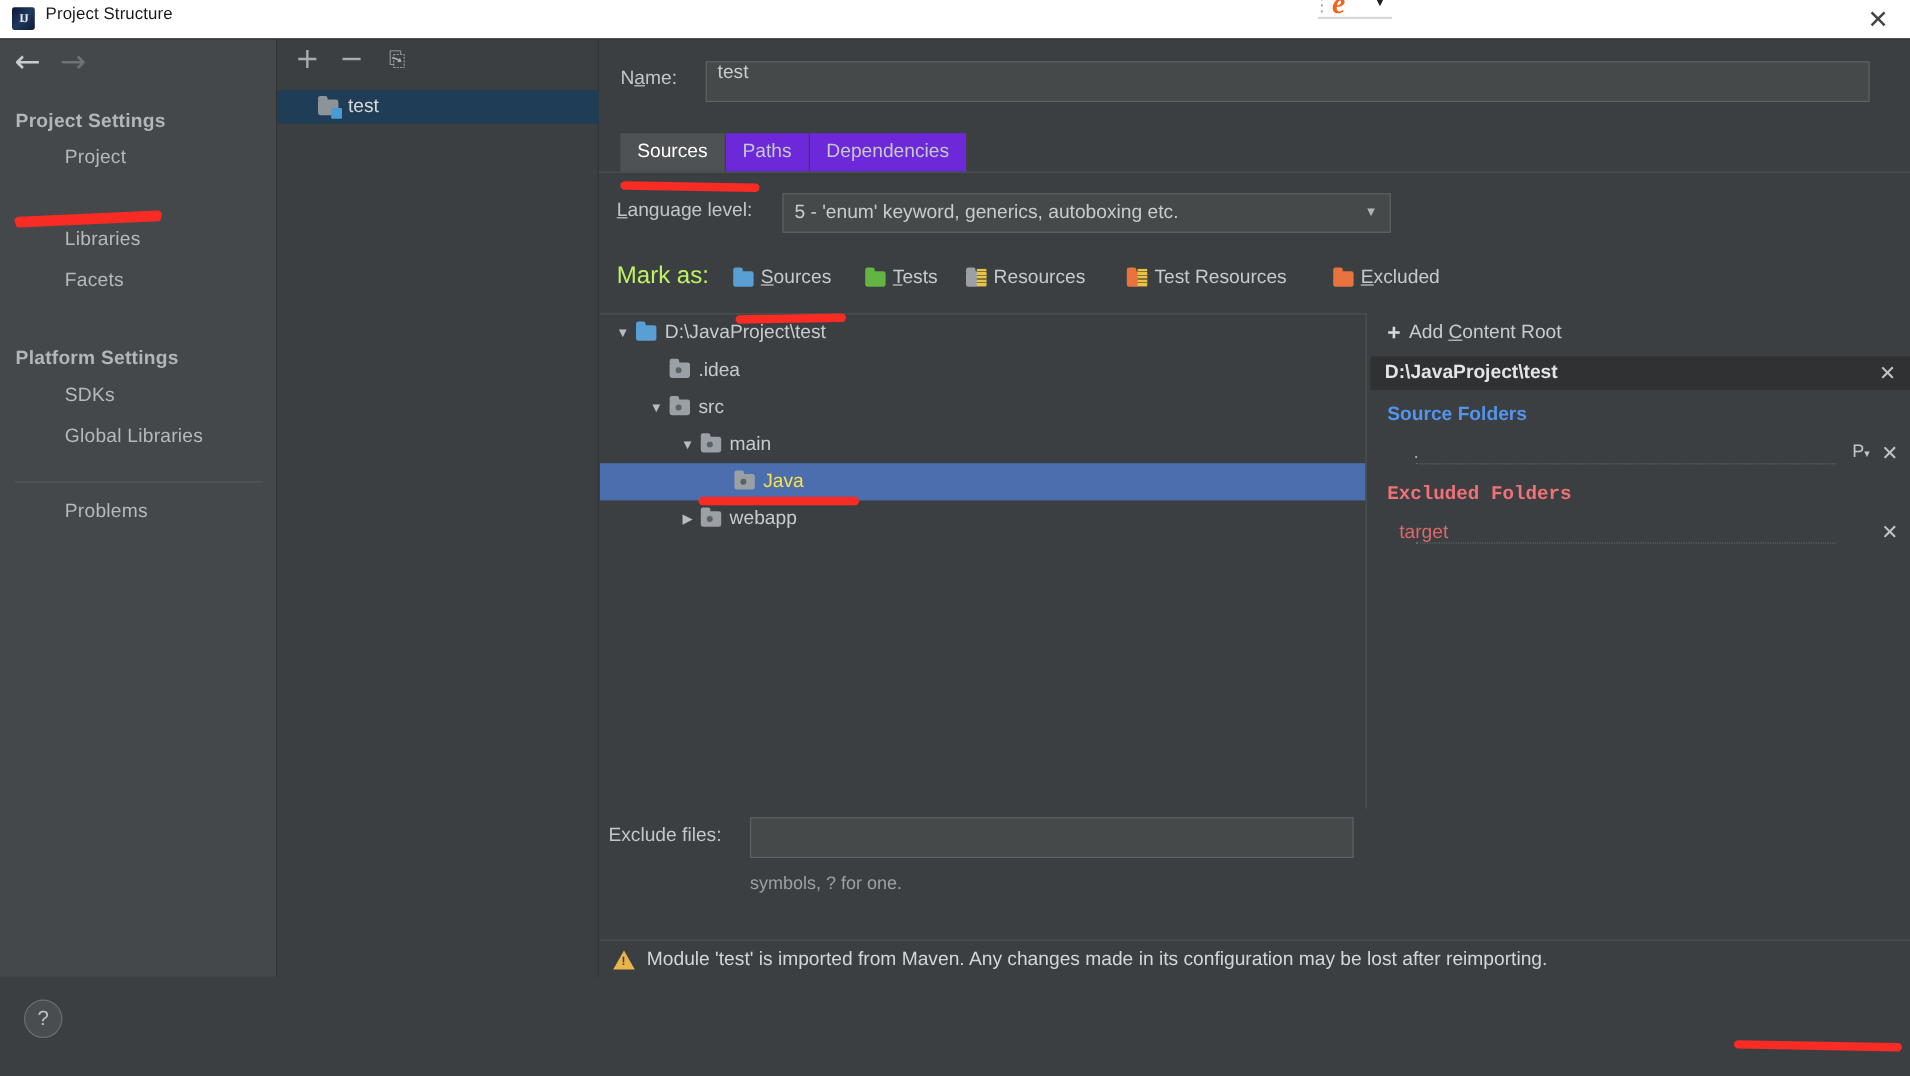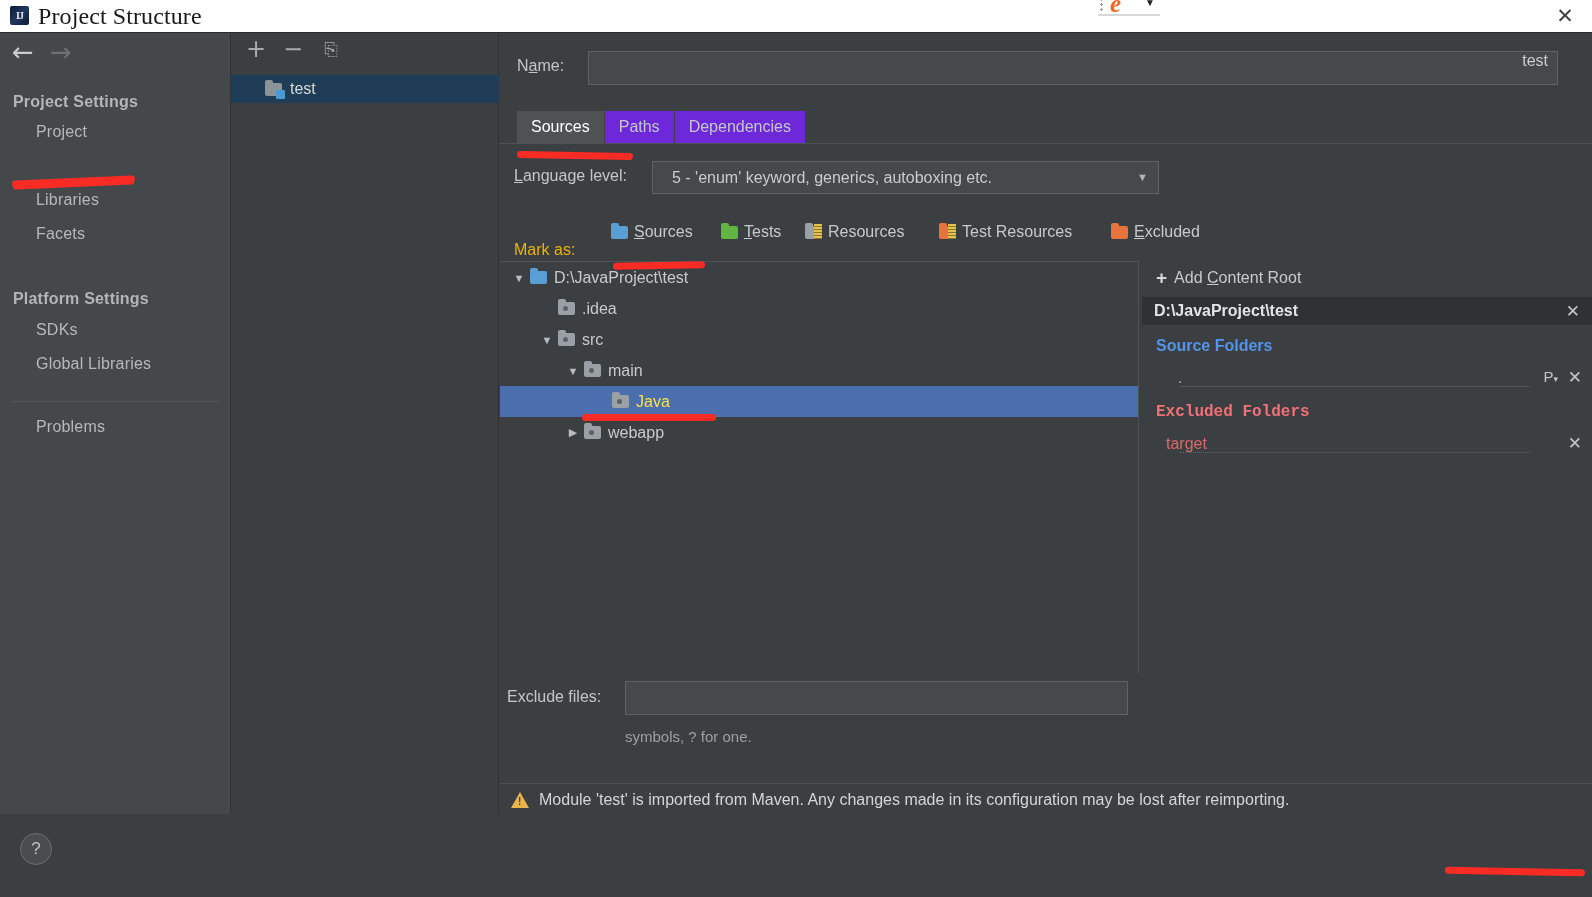--- a/index.html
+++ b/index.html
@@ -19,23 +19,22 @@
   .tb-icon {
     position: absolute; left: 10px; top: 6px; width: 19px; height: 19px;
     background: linear-gradient(135deg,#0d1a33 0%,#203860 50%,#0d1a33 100%);
     border-radius: 2px;
     display: flex; align-items: center; justify-content: center;
     font-size: 10px; font-weight: bold; color: #e8e8e8;
     font-family: "Liberation Serif", serif; letter-spacing: -1px;
   }
   .tb-title {
     position: absolute; left: 38px; top: 3px;
-    font-size: 24px; color: #1a1a1a; font-weight: 400;
+    font-size: 14px; color: #1a1a1a; font-weight: 400;
     letter-spacing: .1px;
-    font-family: Liberation Serif, serif;
   }
   .tb-close {
     position: absolute; right: 14px; top: 4px; width: 26px; height: 26px;
     color: #444; font-size: 21px; line-height: 25px; text-align: center;
     font-family: "DejaVu Sans", sans-serif; font-weight: 300;
   }
   .tb-fragment {
     position: absolute; left: 1098px; top: -10px;
     width: 70px; height: 26px; overflow: hidden;
   }
@@ -79,21 +78,21 @@
   }
   .nav-back { left: 6px; color: #c9ccce; }
   .nav-fwd  { left: 44px; color: #6e7275; }
 
   .sb-group {
     position: absolute; left: 13px; font-size: 16px; font-weight: bold;
     color: #b3b6b8; letter-spacing: .2px;
   }
   .sb-item {
     position: absolute; left: 0; width: 231px; height: 33px;
-    padding-left: 36px; font-size: 16px; color: #b6b9bb;
+    padding-left: 54px; font-size: 16px; color: #b6b9bb;
     line-height: 33px; letter-spacing: .2px;
   }
   .sb-item.selected {
     background: #4b6eaf; color: #ffffff;
   }
   .sb-divider {
     position: absolute; left: 12px; width: 207px; height: 1px;
     background: #54575a;
   }
   .help-btn {
@@ -162,21 +161,21 @@
     content: ""; position: absolute; right: 0px; top: -2px;
     width: 8px; height: 15px;
     background: repeating-linear-gradient(to bottom,#e8c34a 0 2px,#8a7530 2px 3px);
   }
 
   
   .mainpane {
     position: absolute; left: 499px; top: 0; width: 1093px; height: 781px;
     background: #3c3f41;
   }
-  .name-row { position: absolute; left: 0; top: 18px; width: 1093px; height: 36px; text-align: right; }
+  .name-row { position: absolute; left: 0; top: 18px; width: 1093px; height: 36px; }
   .name-label {
     position: absolute; left: 18px; top: 6px; font-size: 16px; color: #c3c6c8;
   }
   .name-label u { text-decoration: underline; }
   .name-input {
     position: absolute; left: 89px; top: 0; width: 970px; height: 34px;
     background: #45494a; border: 1px solid #5e6264;
     color: #c9cccd; font-size: 16px; padding: 0 9px;
     font-family: "Liberation Sans", sans-serif;
   }
@@ -194,29 +193,29 @@
   .tab-underline {
     position: absolute; left: 0; top: 110px; width: 1093px; height: 1px;
     background: #4f5254;
   }
 
   .lang-row { position: absolute; left: 0; top: 128px; width: 1093px; height: 34px; }
   .lang-label { position: absolute; left: 15px; top: 6px; font-size: 16px; color: #c3c6c8; }
   .lang-select {
     position: absolute; left: 153px; top: 0; width: 507px; height: 33px;
     background: #45494a; border: 1px solid #5e6264;
-    color: #c9cccd; font-size: 16px; line-height: 31px; padding-left: 19px;
+    color: #c9cccd; font-size: 16px; line-height: 31px; padding-left: 9px;
   }
   .lang-caret {
     position: absolute; right: 10px; top: 0; font-size: 11px; color: #b0b3b5;
     line-height: 31px;
   }
 
   .markas-row { position: absolute; left: 0; top: 186px; width: 1093px; height: 30px; }
-  .markas-label { position: absolute; left: 15px; top: 22px; font-size: 16px; color: #eab308; }
+  .markas-label { position: absolute; left: 15px; top: 0; font-size: 20px; color: #bef264; }
   .mark-opt {
     position: absolute; top: 4px; font-size: 16px; color: #c7cacc;
     display: flex; align-items: center; gap: 6px;
   }
   .mark-opt u { text-decoration: underline; }
 
   
   .tree {
     position: absolute; left: 1px; top: 228px; width: 639px; height: 413px;
     border-top: 1px solid #4f5254; border-right: 1px solid #4f5254;

